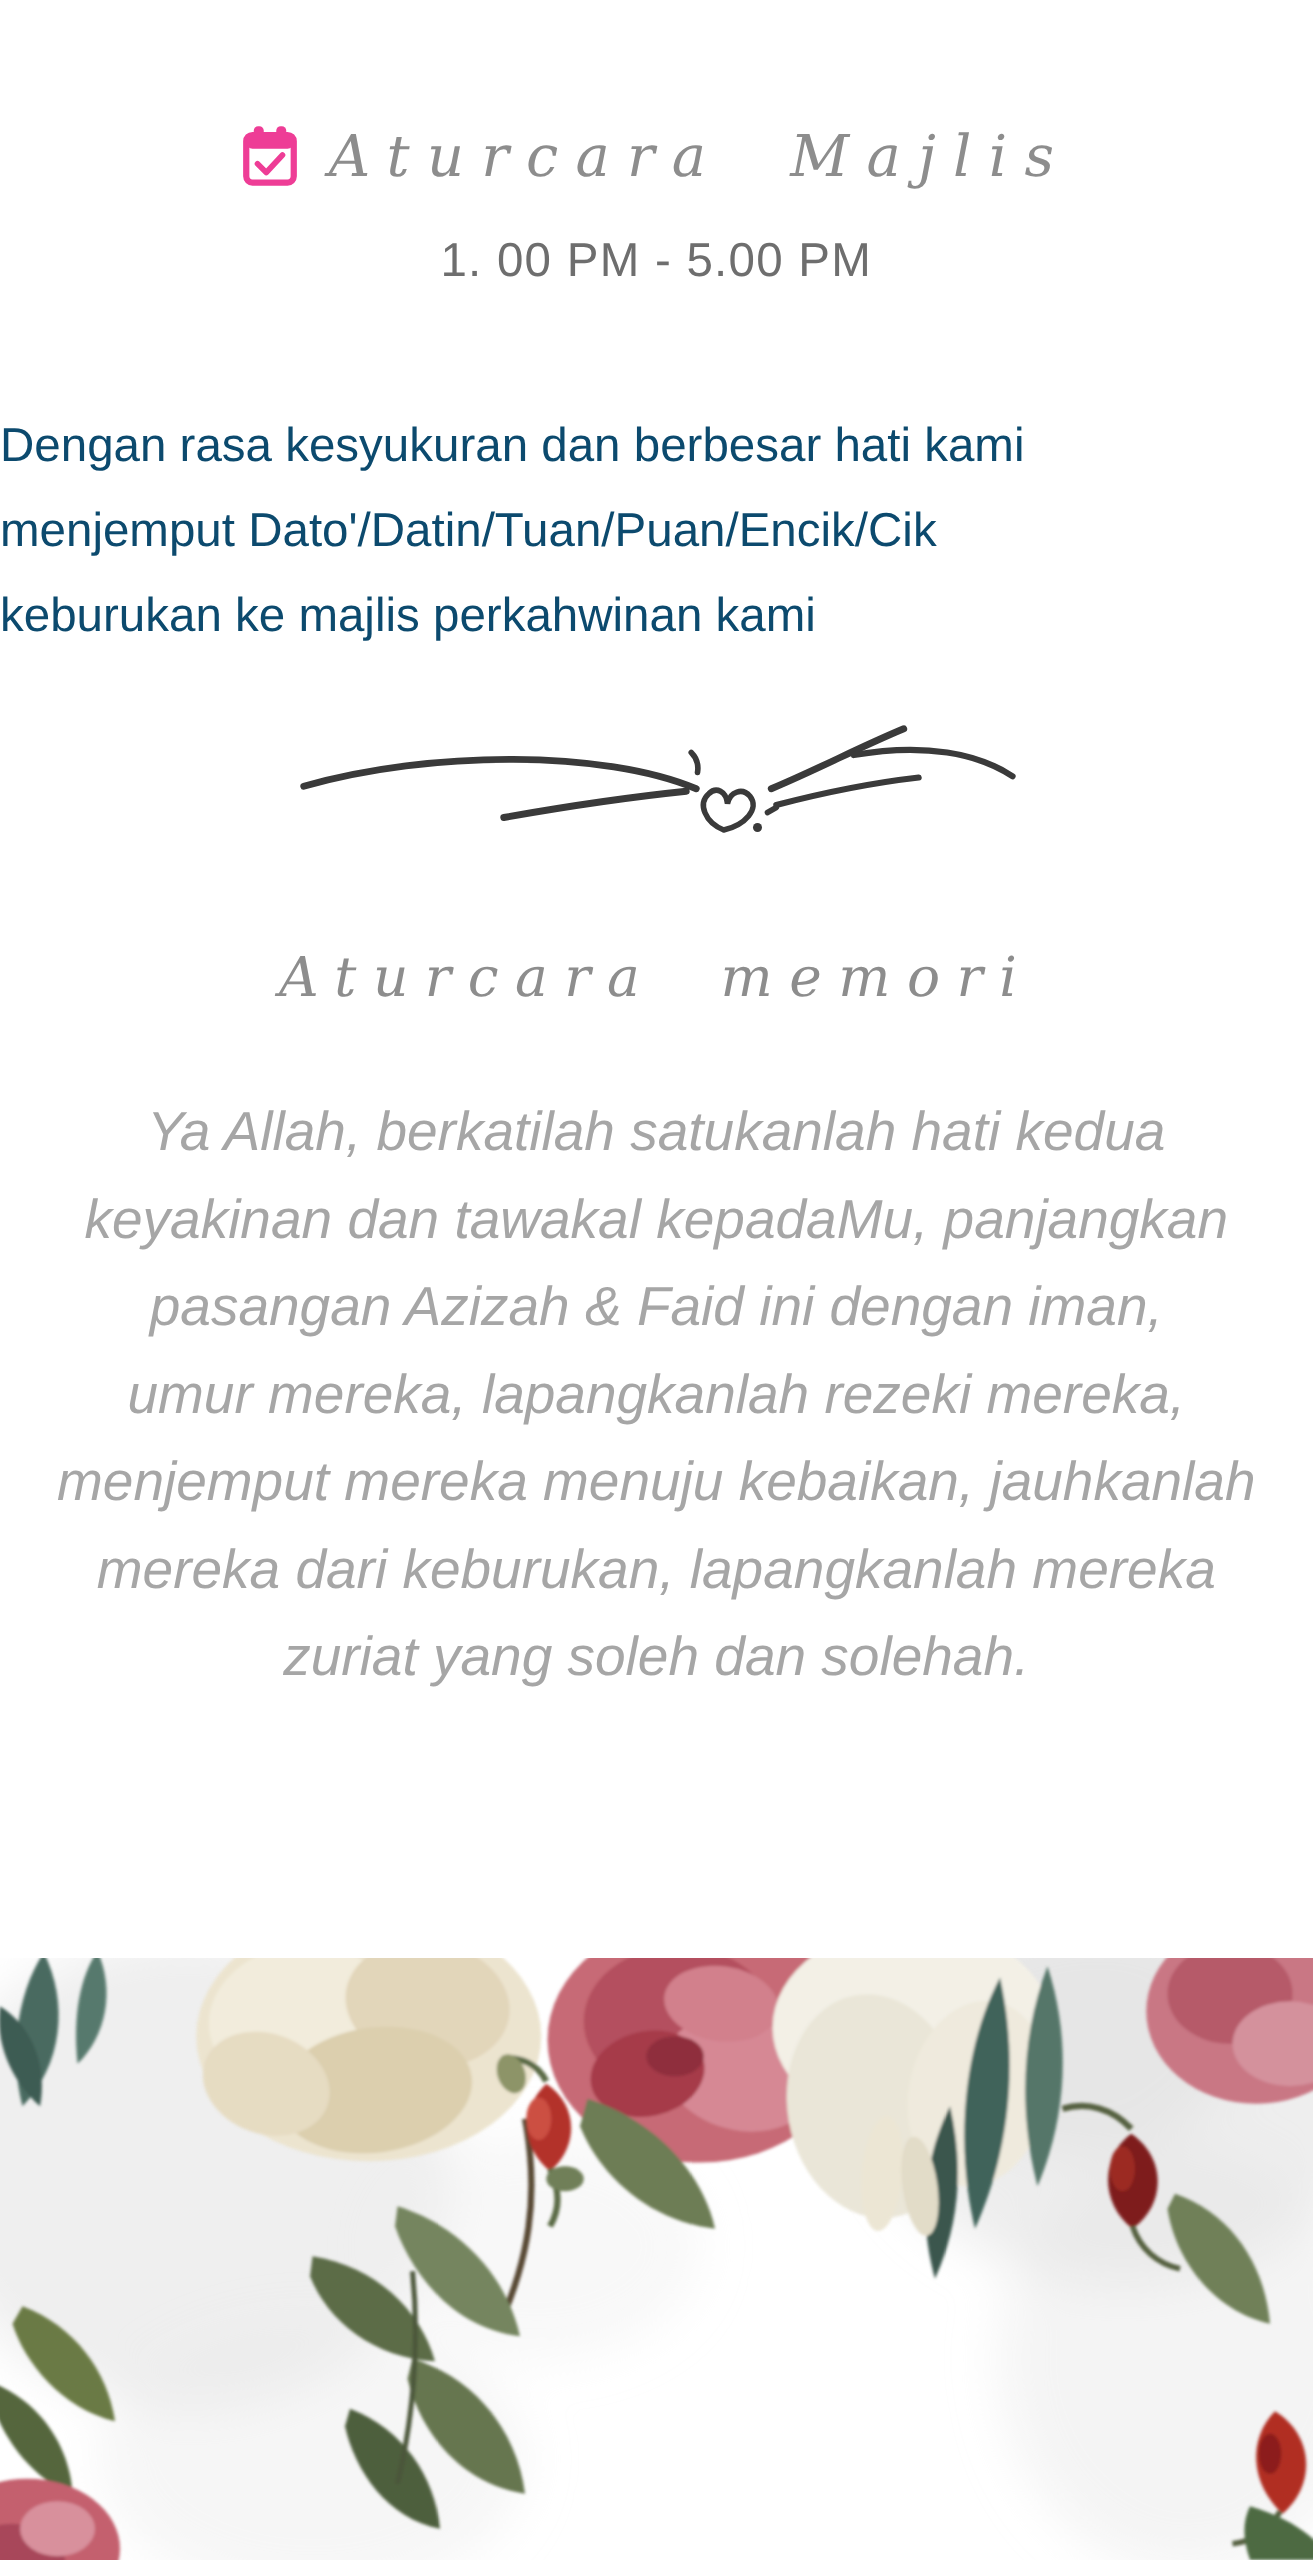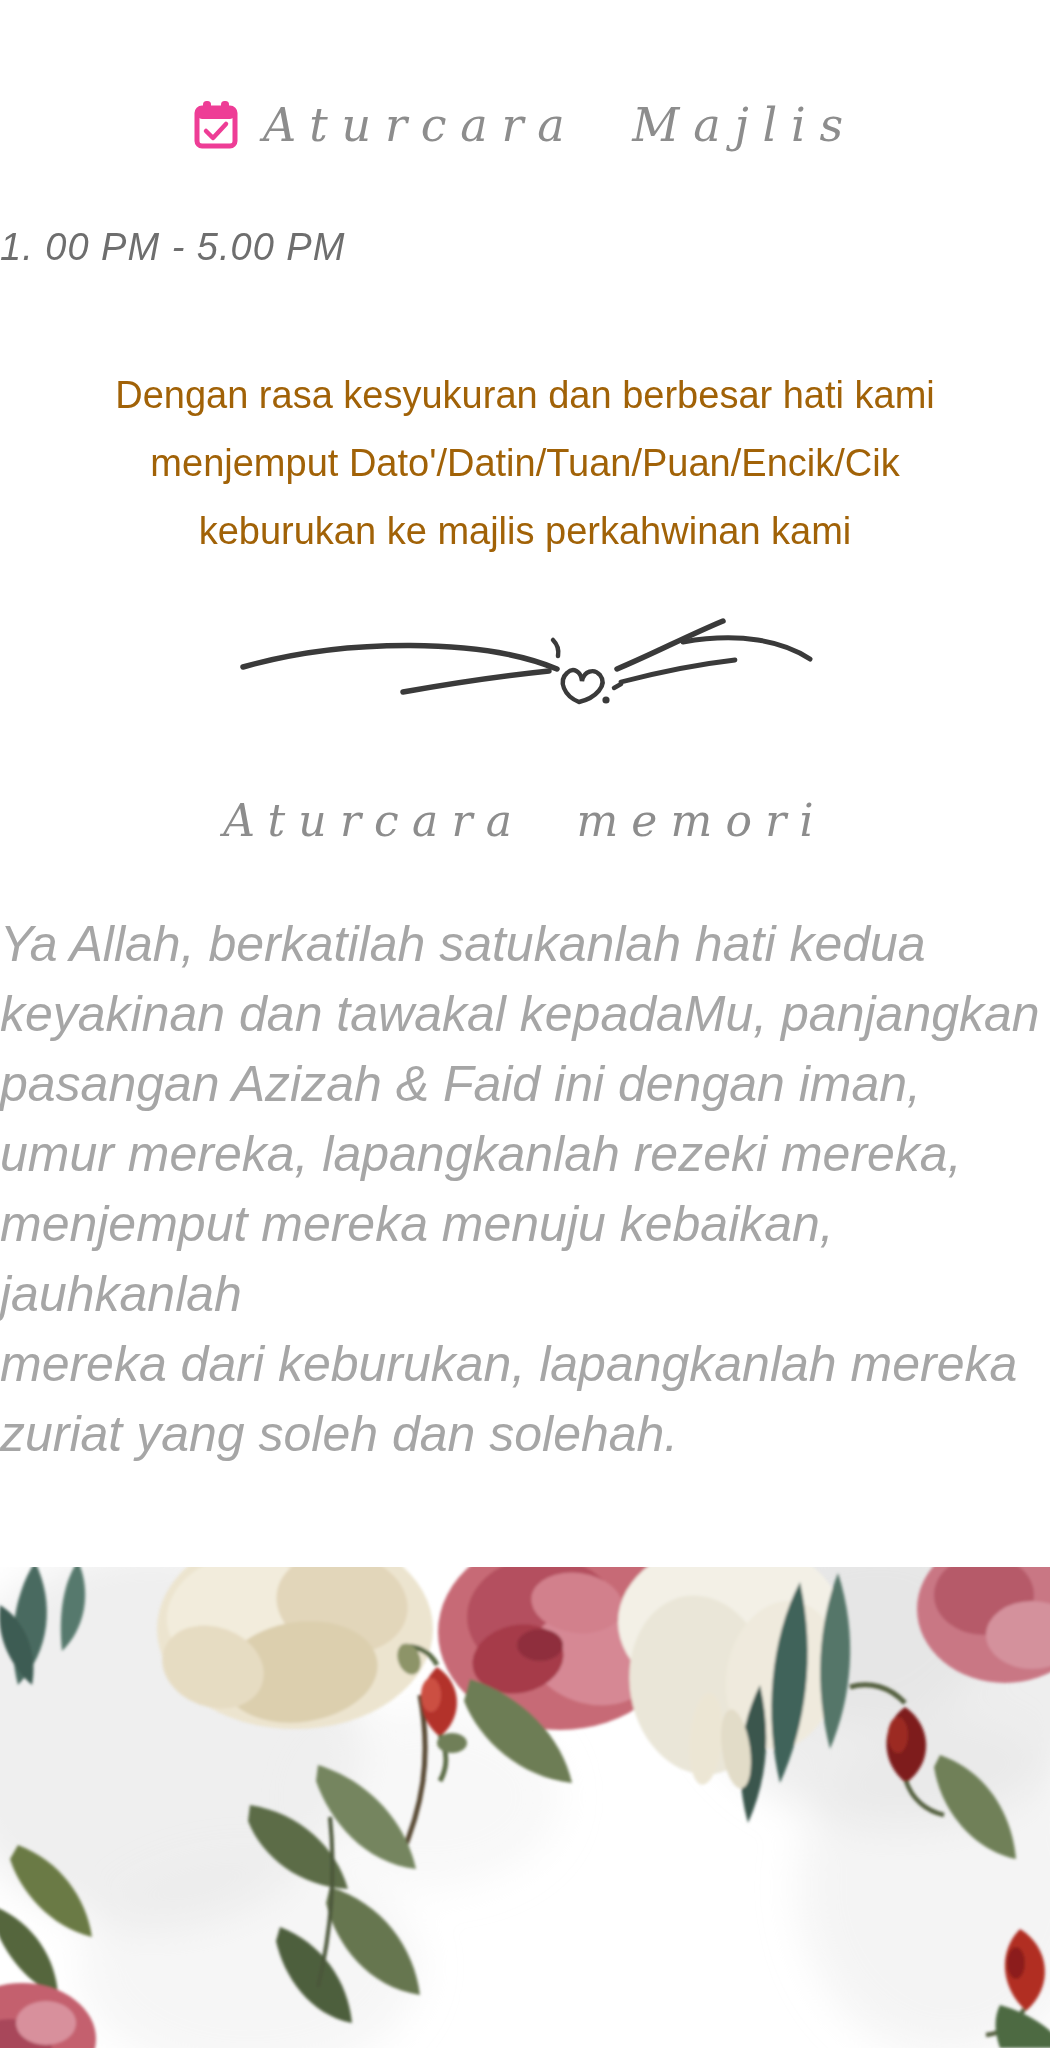--- a/index.html
+++ b/index.html
@@ -25,52 +25,52 @@
     font-family: "DejaVu Serif", serif;
     font-style: italic;
     color: #8d8d8d;
     letter-spacing: 0.30em;
     word-spacing: 0.55em;
     white-space: nowrap;
   }
   .schedule-title { font-size: 46px; line-height: 54px; }
 
   .schedule-time {
-    margin-top: 74px;
+    margin-top: 36px;
+    text-align: center;
     font-size: 38px;
     color: #6e6e6e;
     letter-spacing: 1px;
-    font-style: italic;
   }
 
   .invitation {
     margin-top: 92px;
-    text-align: center;
+    text-align: left;
     font-size: 38px;
     line-height: 68px;
-    color: #a16207;
+    color: #0c4a6e;
   }
 
   .divider-wrap {
     margin-top: 46px;
     display: flex;
     justify-content: center;
   }
 
   .memory-title-wrap {
     margin-top: 84px;
     text-align: center;
   }
   .memory-title { font-size: 44px; line-height: 52px; display: inline-block; }
 
   .prayer {
     margin-top: 62px;
-    text-align: left;
+    text-align: center;
     font-style: italic;
-    font-size: 50px;
+    font-size: 44px;
     line-height: 70px;
     color: #a6a6a6;
   }
 
   .floral-footer {
     position: absolute;
     left: 0;
     bottom: 0;
     width: 1050px;
     height: 481px;

